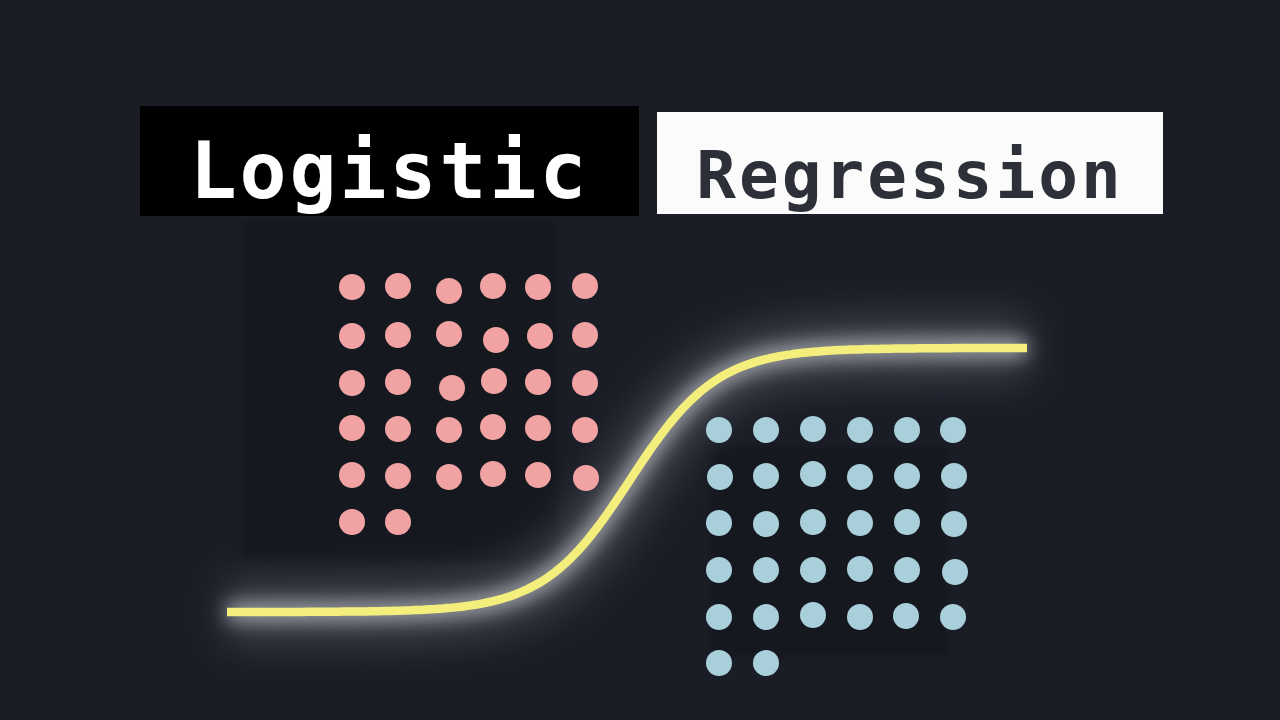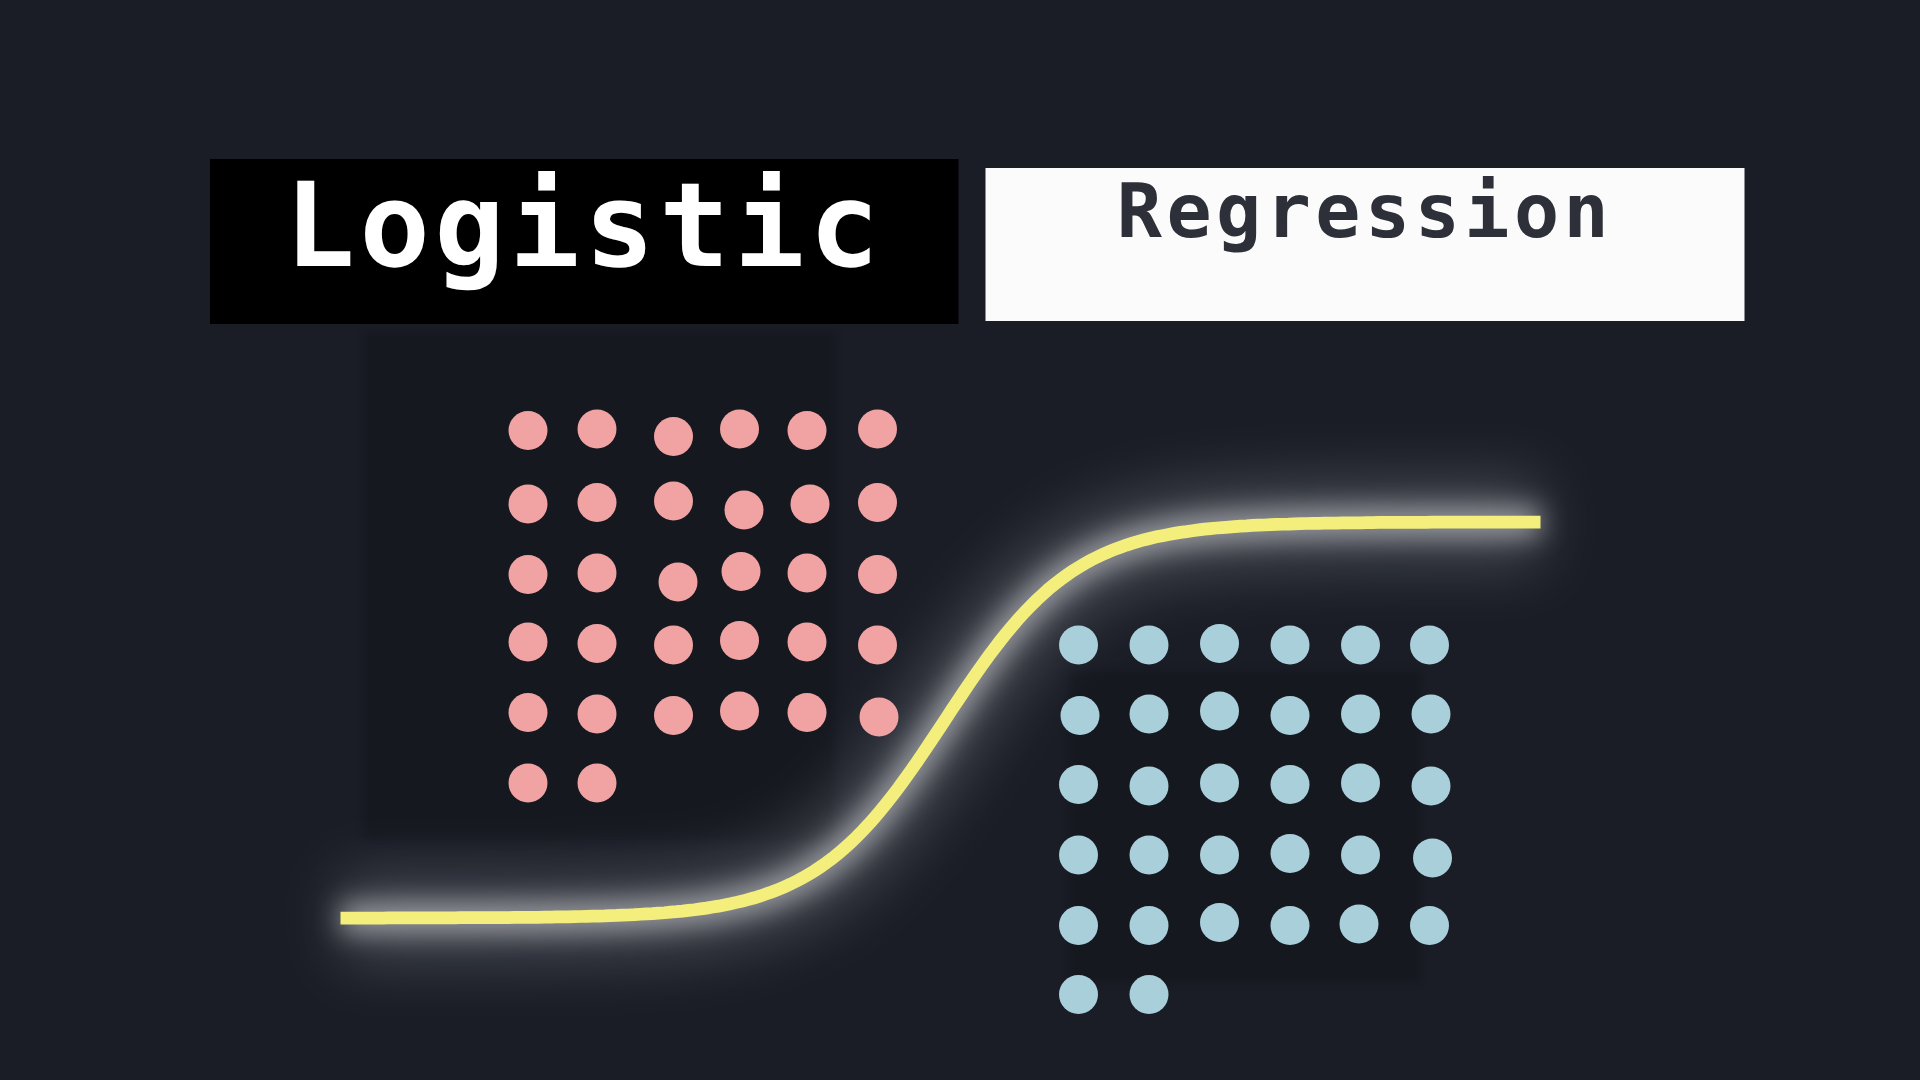--- a/index.html
+++ b/index.html
@@ -18,40 +18,40 @@
     position: absolute;
     left: 0;
     top: 0;
     width: 1280px;
     height: 720px;
     display: block;
   }
   .title-box {
     position: absolute;
     display: flex;
-    align-items: flex-start;
+    align-items: flex-end;
     justify-content: center;
     font-weight: bold;
     letter-spacing: 3px;
     white-space: nowrap;
     user-select: none;
   }
   .title-box--logistic {
     left: 140px;
     top: 106px;
     width: 499px;
     height: 110px;
     font-size: 78px;
   }
   .title-box--regression {
     left: 657px;
     top: 112px;
     width: 506px;
     height: 102px;
-    font-size: 50px;
+    font-size: 66px;
   }
 </style>
 </head>
 <body>
 
 <div class="stage" style="width: 1280px; height: 720px; background: rgb(26, 29, 38);">
 
   <svg class="figure-svg" viewBox="0 0 1280 720" xmlns="http://www.w3.org/2000/svg">
     <defs>
       <filter id="blur-soft" x="-60%" y="-60%" width="220%" height="220%">

